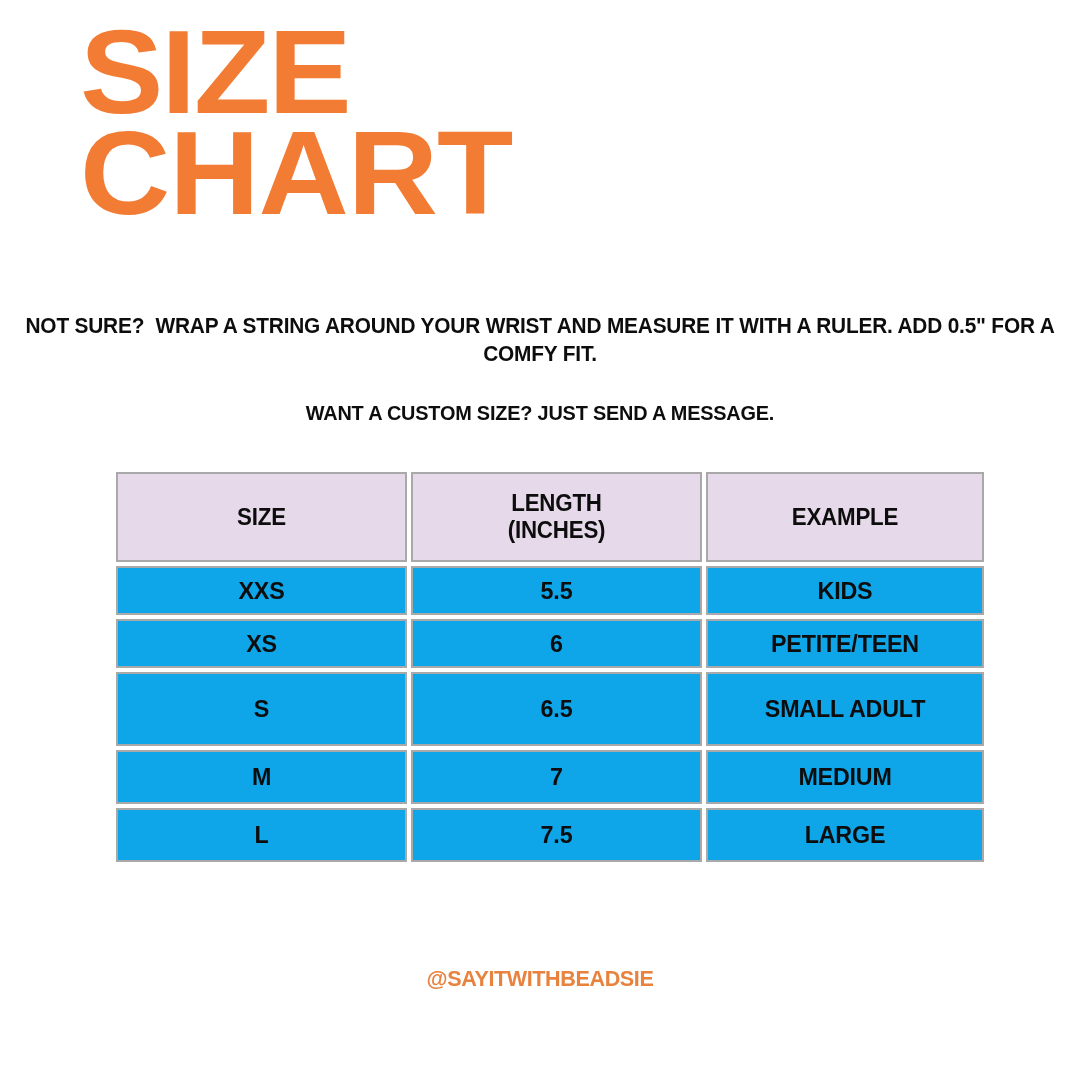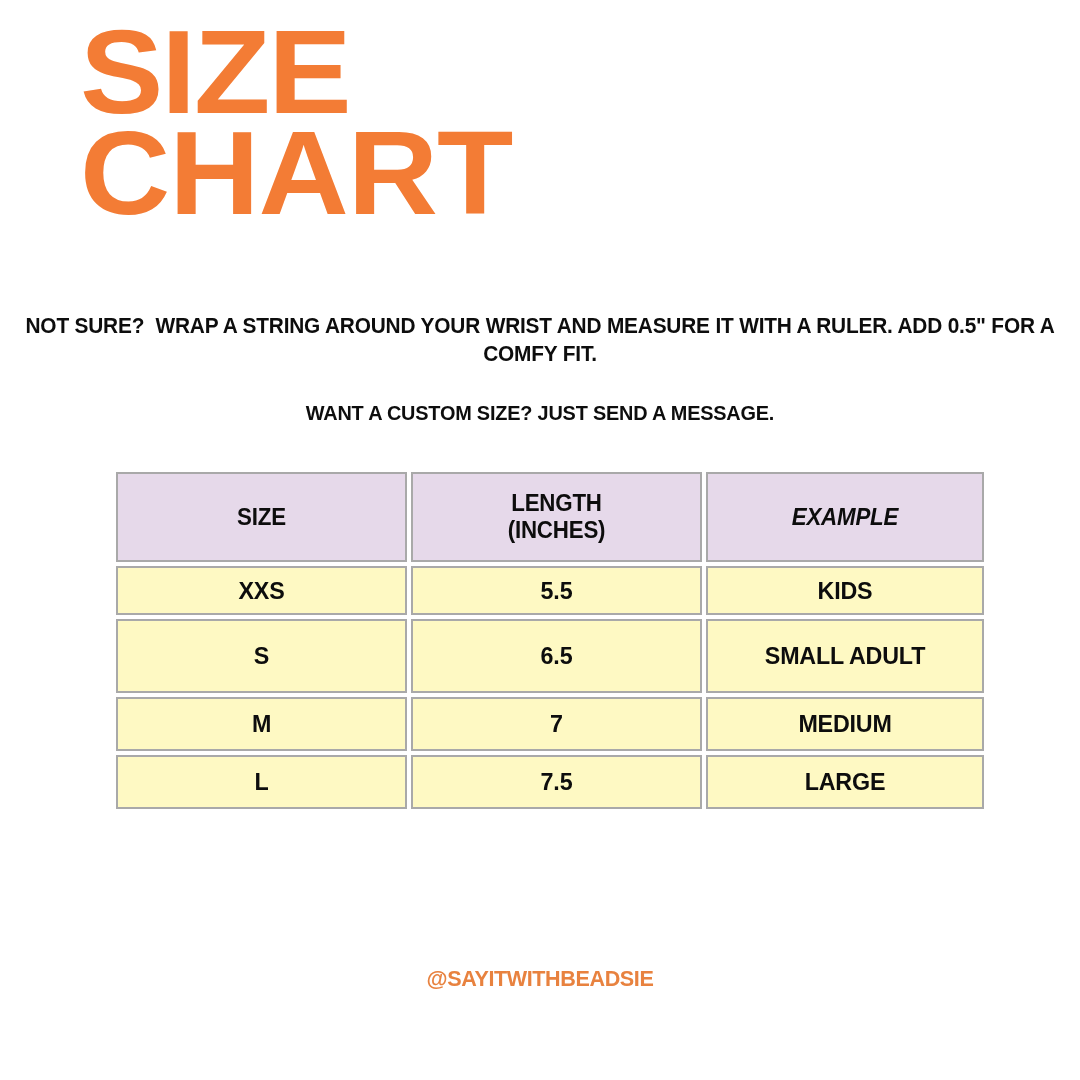--- a/index.html
+++ b/index.html
@@ -95,31 +95,31 @@
   .size-table th,
   .size-table td {
     border: 2px solid #a9a9a9;
     text-align: center;
     vertical-align: middle;
     color: #0d0d0d;
     font-family: "Liberation Sans", sans-serif;
     font-weight: bold;
     letter-spacing: -0.2px;
     padding: 0;
-    background: #fef9c3;
+    background: #0ea5e9;
   }
   .size-table th {
     background: #E6D9EA;
     font-size: 23px;
     line-height: 1.16;
     height: 86px;
   }
   .col-size   { width: 287px; }
   .col-length { width: 287px; }
-  .col-example{ width: 274px; font-style: italic; }
+  .col-example{ width: 274px; }
 
   .size-table td {
     font-size: 24px;
     height: 45px;
   }
   .size-table tr.row-h-sm td { height: 45px; }
   .size-table tr.row-h-md td { height: 50px; }
   .size-table tr.row-h-lg td { height: 70px; }
 
   .cell-inner {
@@ -176,20 +176,31 @@
         <td>
             <span class="cell-inner">XXS</span>
           </td>
         <td>
             <span class="cell-inner">5.5</span>
           </td>
         <td>
             <span class="cell-inner">KIDS</span>
           </td>
       </tr>
+      <tr class="row-h-sm">
+        <td>
+            <span class="cell-inner">XS</span>
+          </td>
+        <td>
+            <span class="cell-inner">6</span>
+          </td>
+        <td>
+            <span class="cell-inner">PETITE/TEEN</span>
+          </td>
+      </tr>
       <tr class="row-h-lg">
         <td>
             <span class="cell-inner">S</span>
           </td>
         <td>
             <span class="cell-inner">6.5</span>
           </td>
         <td>
             <span class="cell-inner">SMALL ADULT</span>
           </td>

